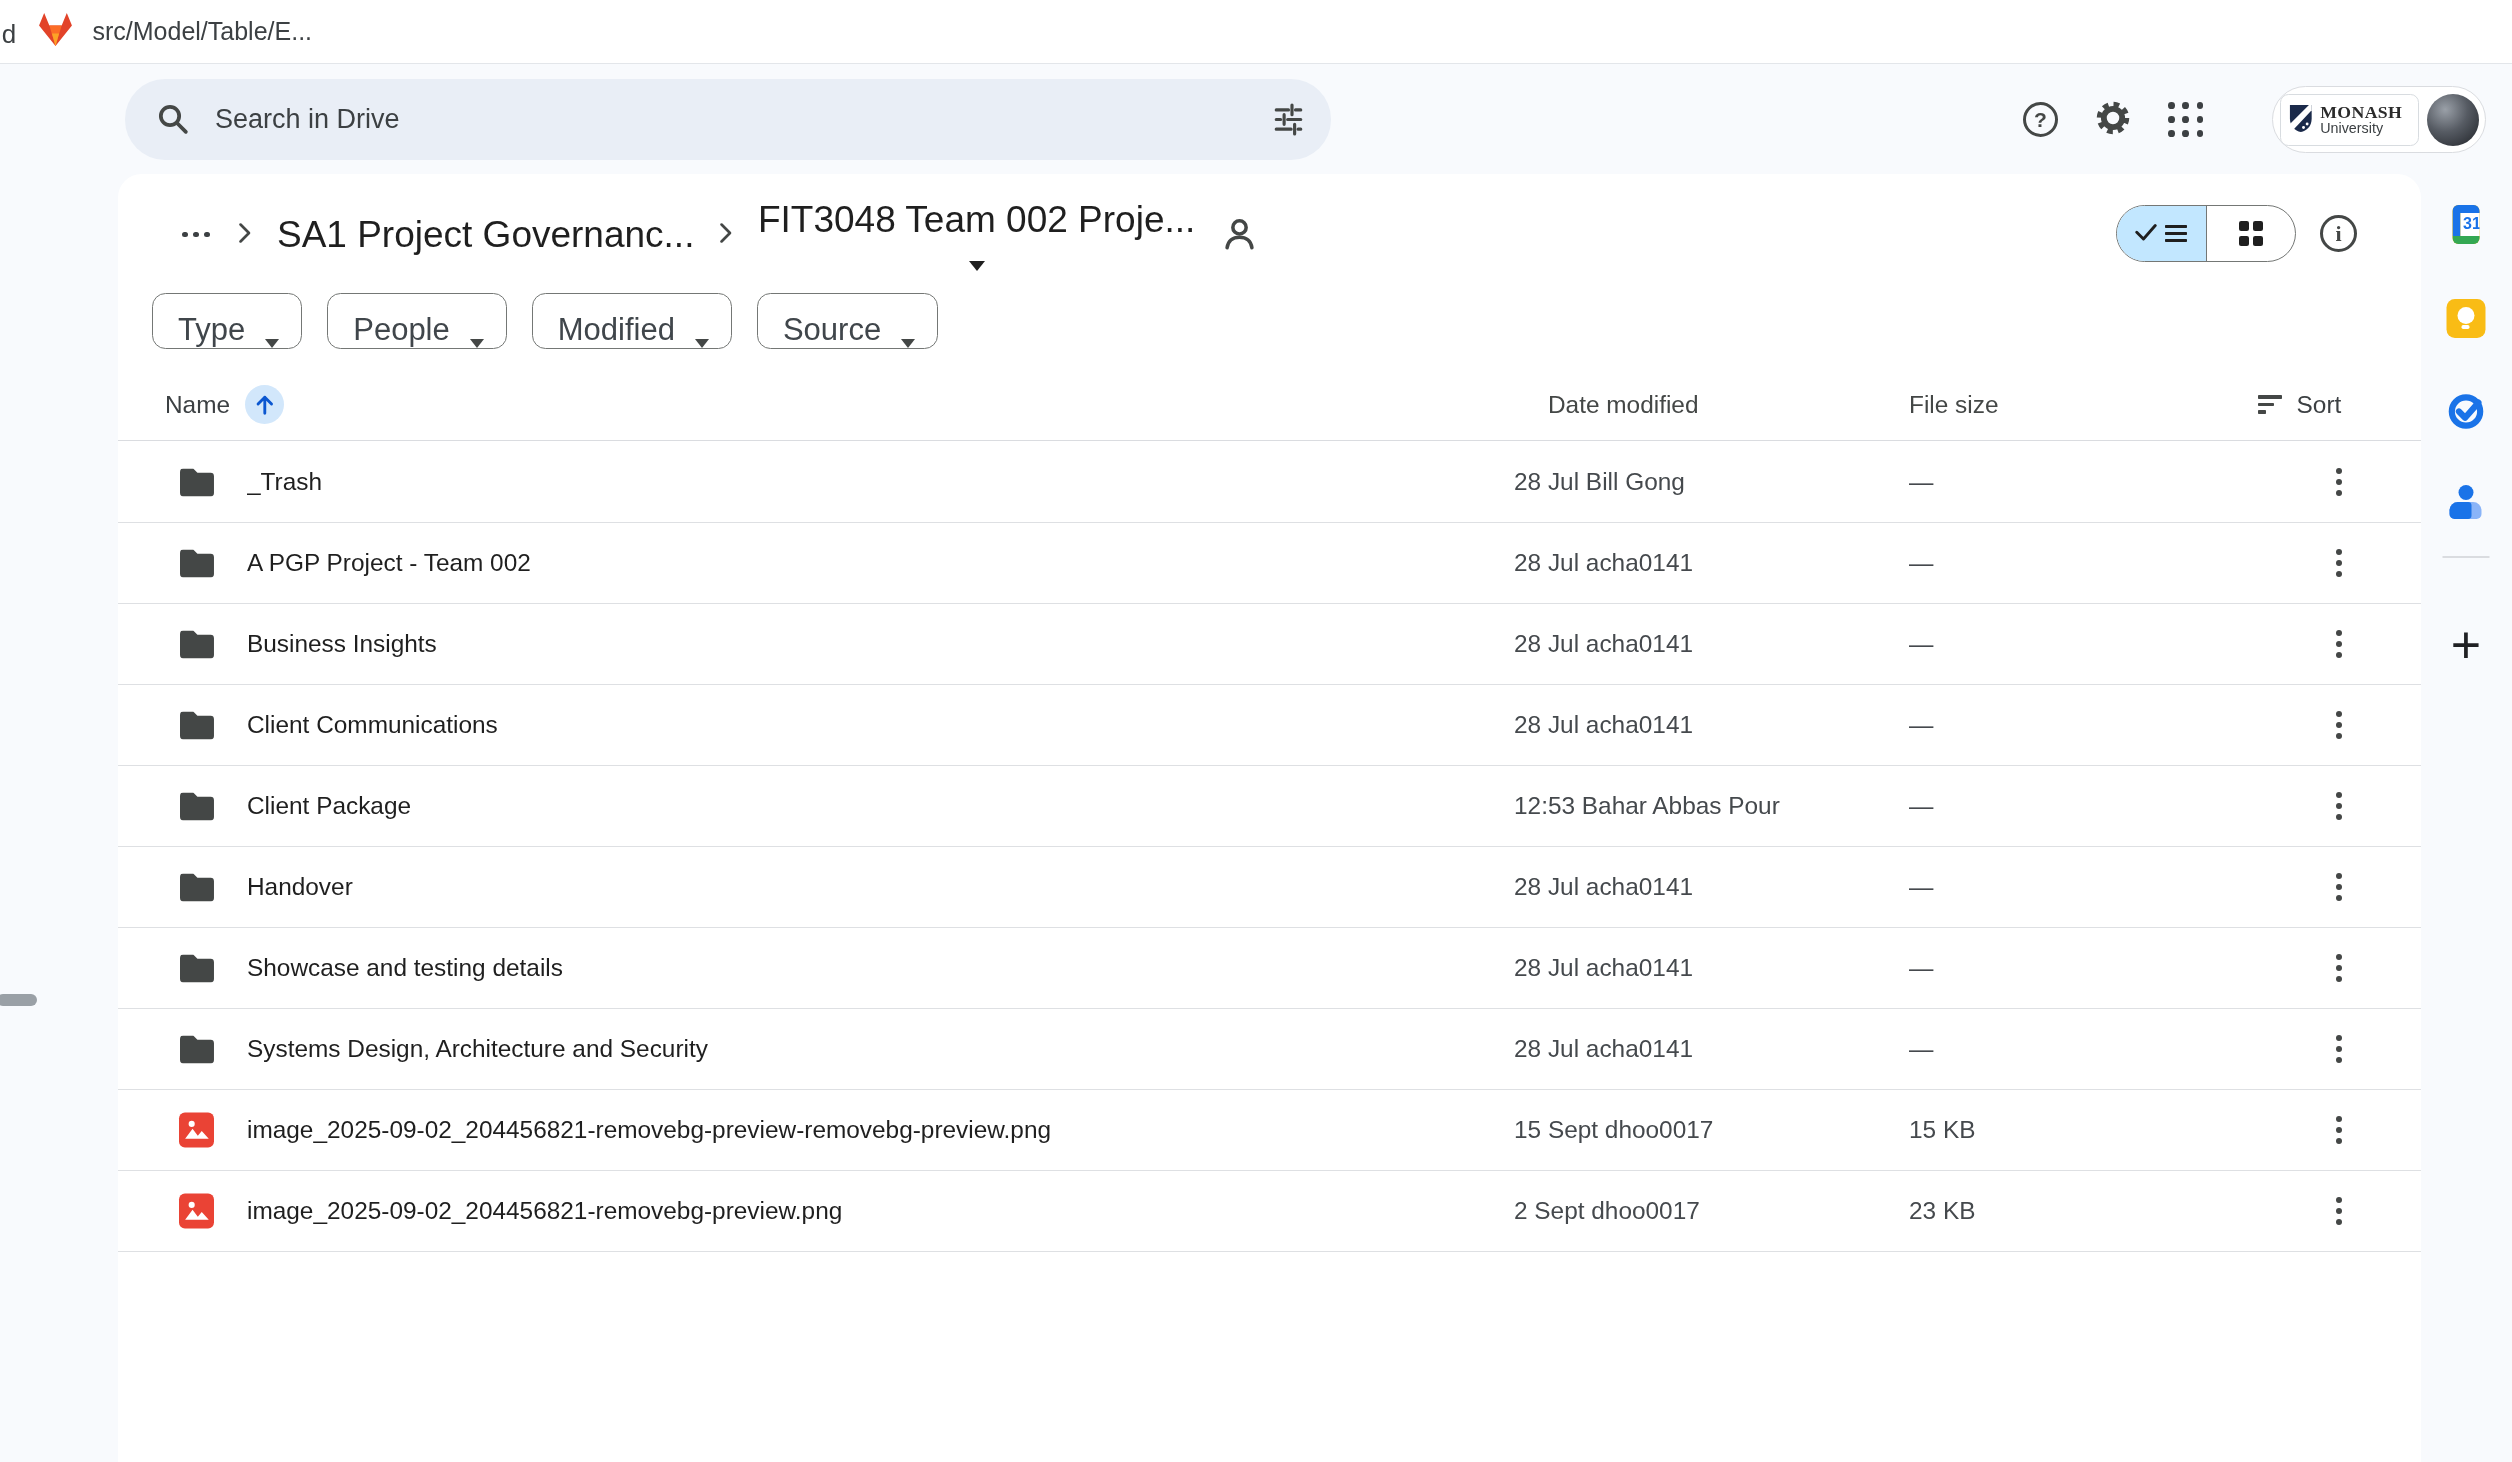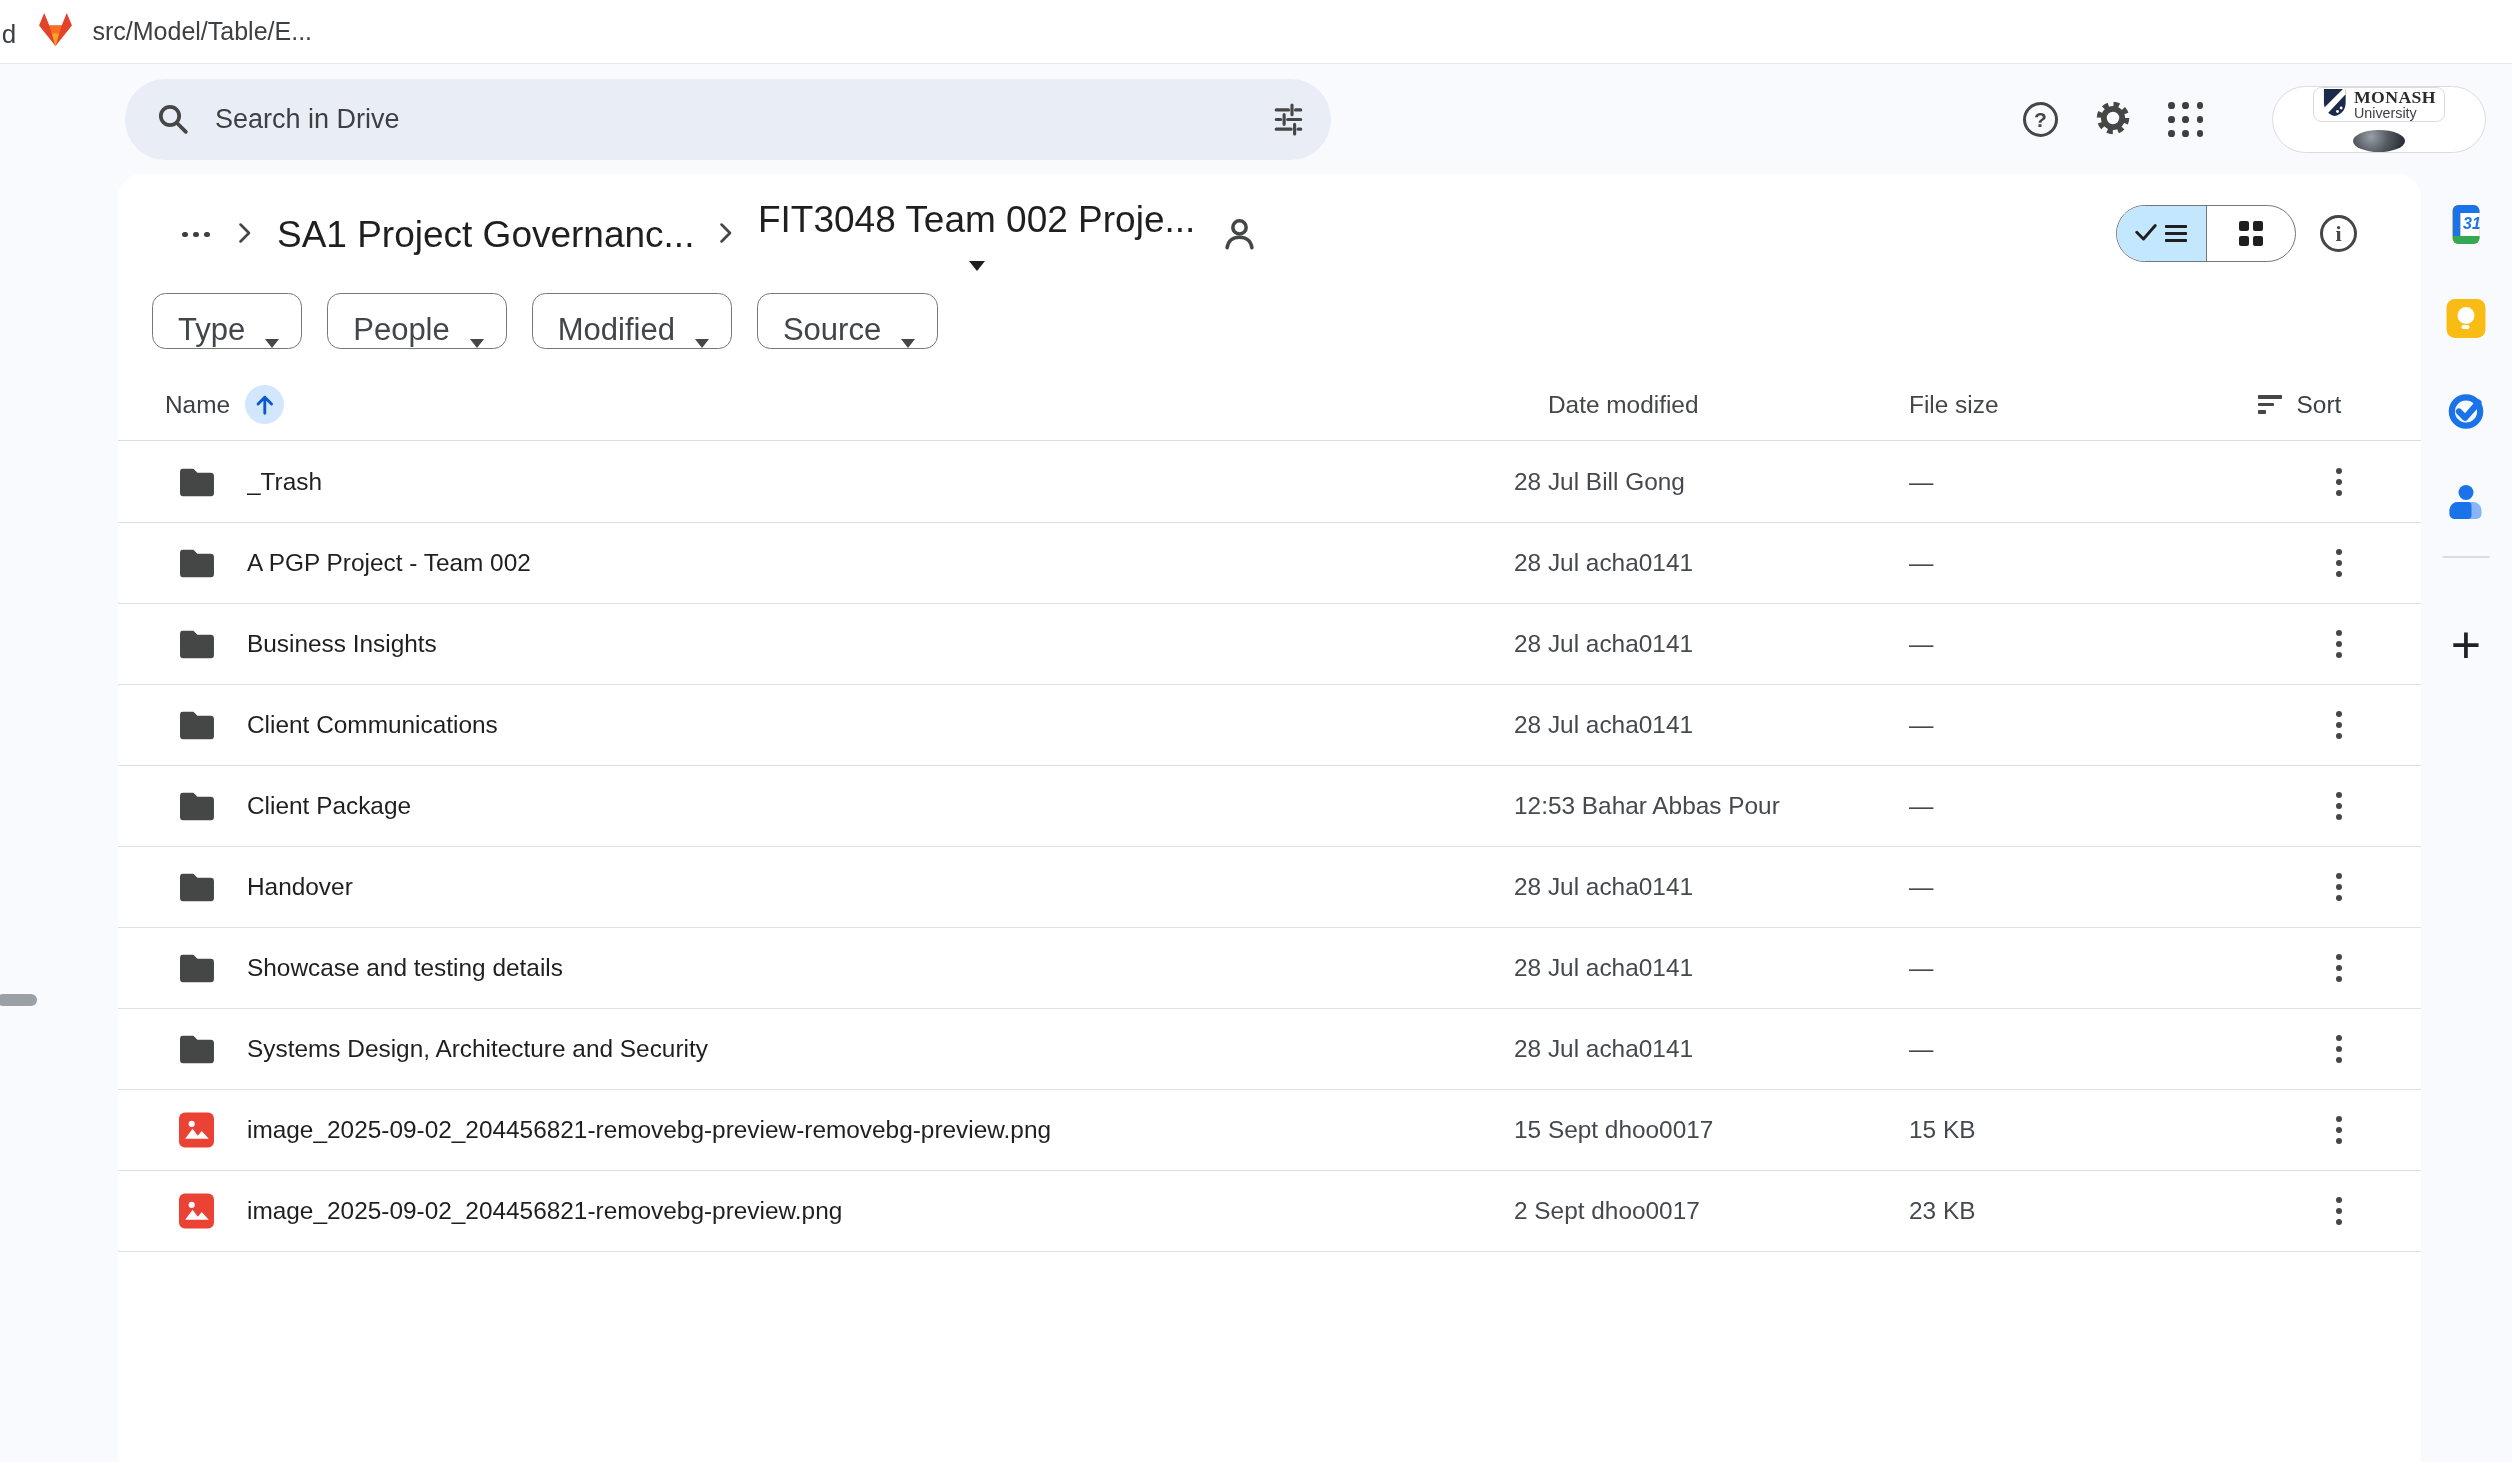--- a/index.html
+++ b/index.html
@@ -40,42 +40,42 @@
   
   .top-icons { position: absolute; left: 2023px; top: 15px; height: 81px; display: flex; align-items: center; gap: 35px; }
   .help-circle { width: 35px; height: 35px; border: 3.4px solid #444746; border-radius: 50%; display: flex; align-items: center; justify-content: center; font-size: 21px; font-weight: bold; color: #444746; }
   .apps-grid { display: grid; grid-template-columns: repeat(3, 6.7px); grid-gap: 7.6px; }
   .apps-grid i { width: 6.7px; height: 6.7px; background: #3C4043; border-radius: 50%; }
 
   
   .account {
     position: absolute; left: 2272px; top: 22px; width: 214px; height: 67px;
     background: #fff; border: 1.7px solid #DADCE0; border-radius: 35px;
-    display: flex; align-items: center; gap: 8.4px; padding: 0 5.9px 0 6.7px; cursor: pointer; flex-direction: column;
+    display: flex; align-items: center; gap: 8.4px; padding: 0 5.9px 0 6.7px; cursor: pointer;
   }
   .org-box {
     height: 52px; border: 1.7px solid #D8DCE0; border-radius: 8.4px; background: #fff;
     display: flex; align-items: center; gap: 7.6px; padding: 0 8.4px; flex: 1;
   }
   .org-lines { display: flex; flex-direction: column; line-height: 1.02; }
   .org-1 { font-family: "Liberation Serif", serif; font-weight: 700; font-size: 17.7px; color: #2B2B2B; letter-spacing: 0.4px; }
   .org-2 { font-size: 14.3px; color: #3C4043; }
   .avatar {
     width: 52px; height: 52px; border-radius: 50%;
     background: radial-gradient(circle at 35% 30%, #9aa0a8 0%, #565b63 45%, #1e2126 100%);
   }
 
   
   .rail { position: absolute; right: 0; top: 0; width: 92px; height: 100%; }
   .rail .rail-btn { position: absolute; left: 50%; transform: translateX(-50%); }
   .rail-divider { position: absolute; left: 50%; transform: translateX(-50%); top: 492px; width: 47px; height: 1.7px; background: #DADCE0; }
   .plus-btn { top: 555px; font-size: 52px; font-weight: 300; color: #202124; line-height: 1; }
 
   
-  .ico-cal { position: relative; width: 27px; height: 39px; border-radius: 5.9px; overflow: hidden; background: #eab308; font-style: italic; }
+  .ico-cal { position: relative; width: 27px; height: 39px; border-radius: 5.9px; overflow: hidden; background: #eab308; }
   .ico-cal .t { position: absolute; left: 0; top: 0; width: 31px; height: 7.6px; background: #1A73E8; }
   .ico-cal .l { position: absolute; left: 0; top: 7.6px; width: 7.6px; height: 23.6px; background: #1A73E8; }
   .ico-cal .r { position: absolute; left: 31px; top: 0; width: 7.6px; height: 31px; background: #FBBC04; }
   .ico-cal .b { position: absolute; left: 0; top: 31px; width: 31px; height: 7.6px; background: #34A853; }
   .ico-cal .c { position: absolute; left: 31px; top: 31px; width: 7.6px; height: 7.6px; background: #EA4335; }
   .ico-cal .n { position: absolute; left: 7.6px; top: 7.6px; width: 23.6px; height: 23.6px; background: #fff; display: flex; align-items: center; justify-content: center; font-size: 16px; font-weight: bold; color: #1A73E8; }
   
   .ico-keep { position: relative; width: 39px; height: 39px; border-radius: 8.4px; background: #F9BC15; }
   .ico-keep .bulb { position: absolute; left: 11px; top: 8.4px; width: 17px; height: 17px; border-radius: 50%; background: #fff; }
   .ico-keep .base { position: absolute; left: 15px; top: 26px; width: 8.4px; height: 4.2px; background: #fff; border-radius: 1.7px; }

